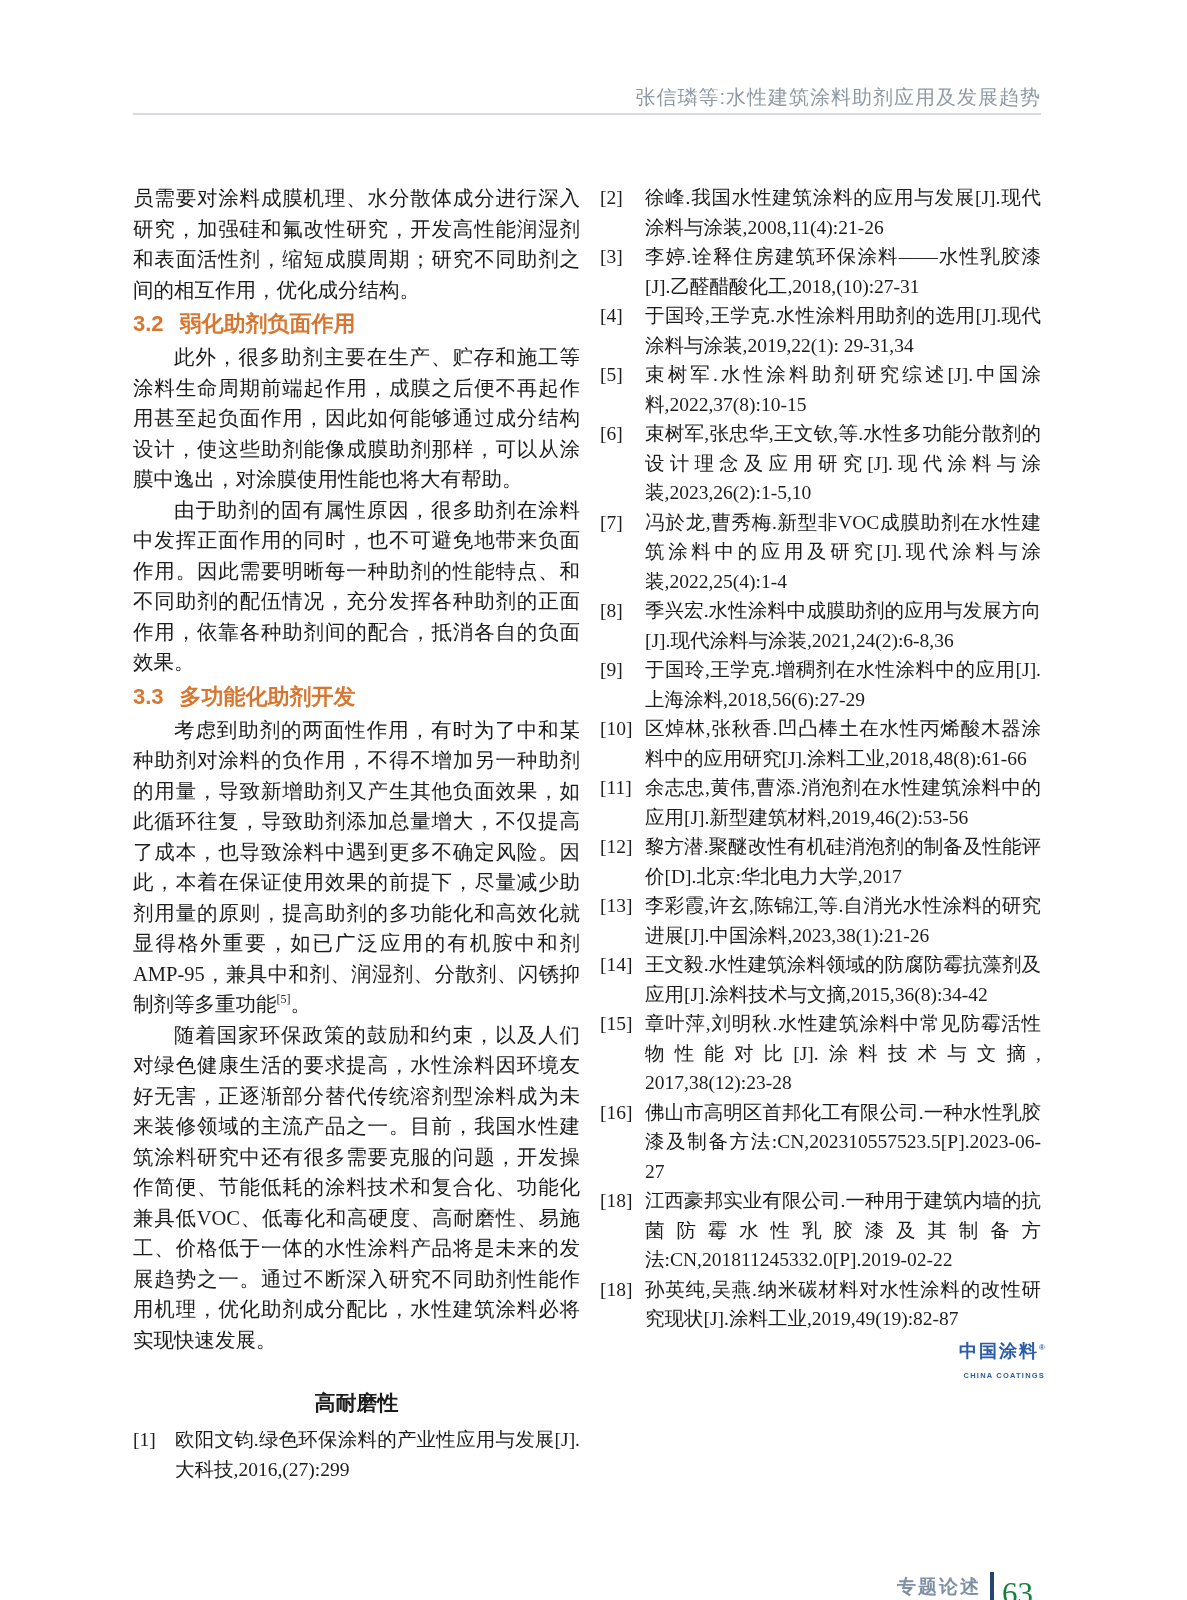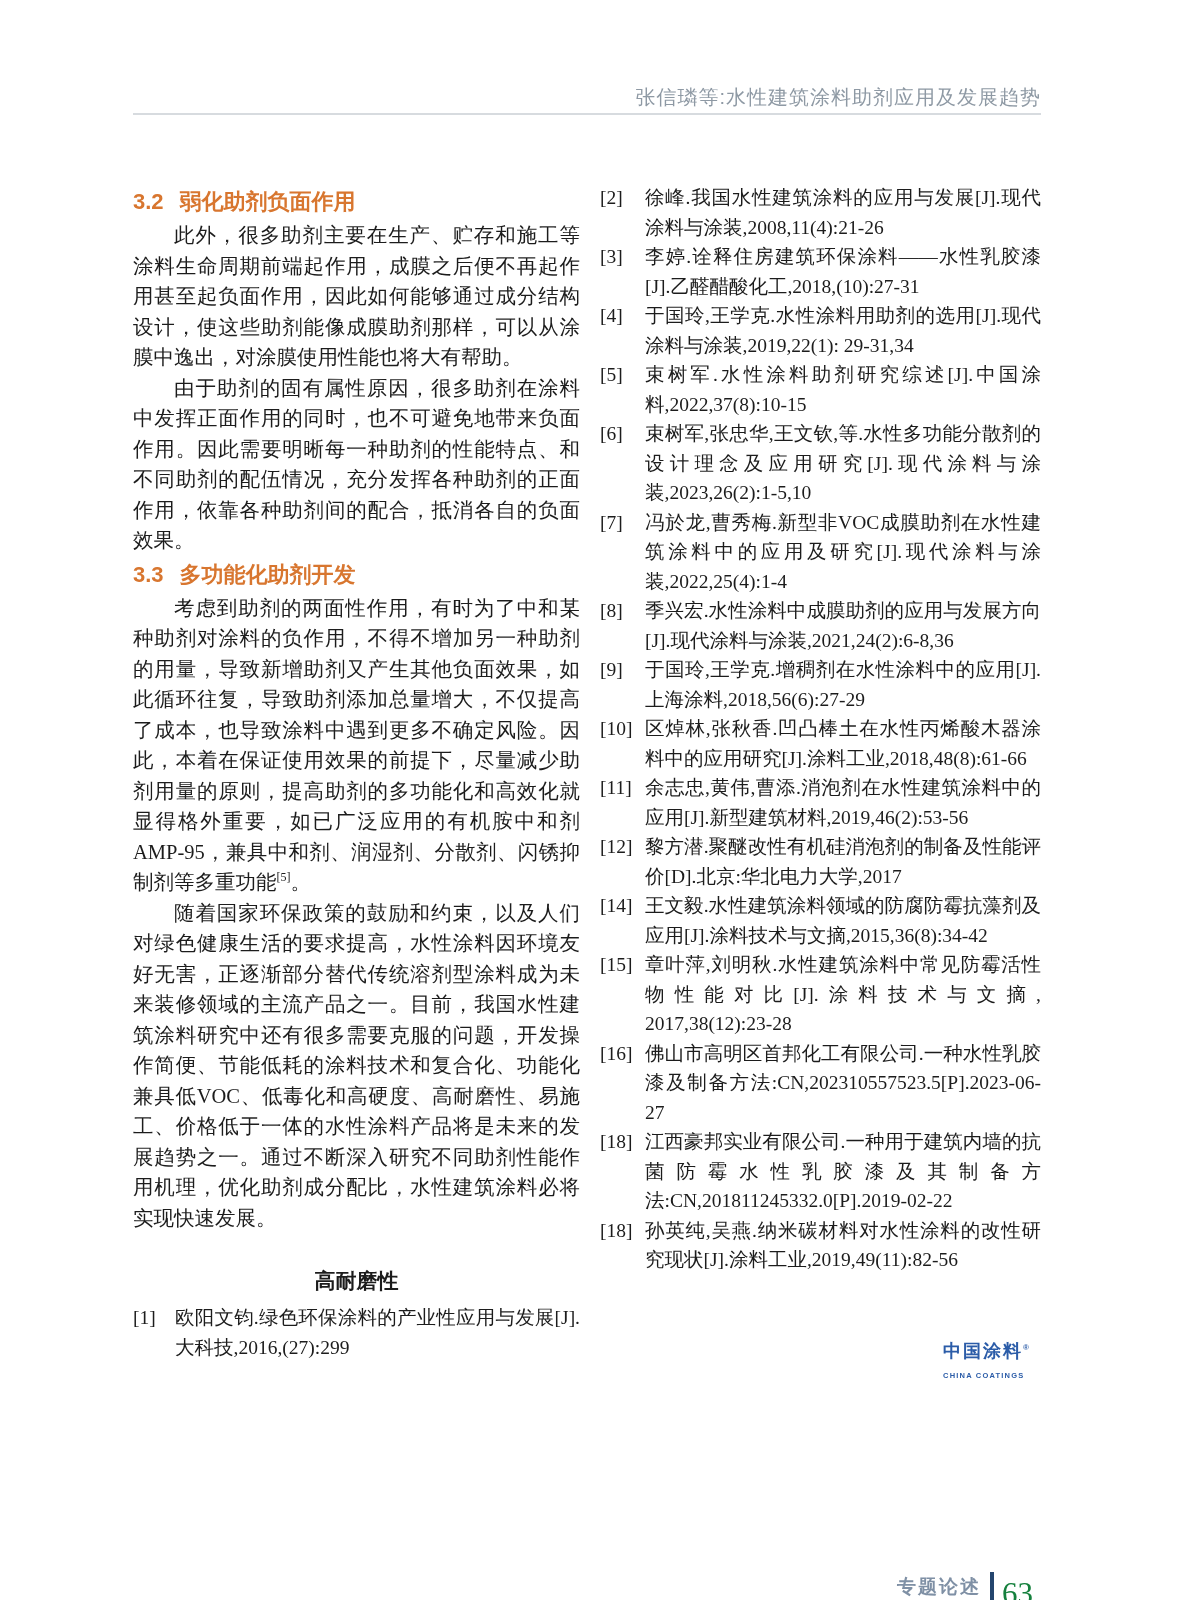--- a/index.html
+++ b/index.html
@@ -86,22 +86,22 @@
     line-height: 29.5px;
     text-align: justify;
   }
   .ref .ref-num  { flex: 0 0 45px; }
   .col-left .ref .ref-num { flex: 0 0 42px; }
   .ref .ref-text { flex: 1; }
   
   .logo {
     position: absolute;
     top: 1342px;
-    right: 136px;
-    text-align: left;
+    right: 120px;
+    text-align: right;
     font-family: "Liberation Sans", "DejaVu Sans", sans-serif;
     color: #2b5ca8;
     line-height: 1;
   }
   .logo .logo-cn {
     font-size: 18px;
     font-weight: bold;
     letter-spacing: 2px;
     white-space: nowrap;
   }
@@ -159,20 +159,21 @@
 <body>
 
 <div class="page">
 
   <div class="running-head">张信璘等:水性建筑涂料助剂应用及发展趋势</div>
   <div class="head-rule"></div>
 
   <div class="columns">
 
     <div class="col-left">
+      <p class="body">员需要对涂料成膜机理、水分散体成分进行深入研究，加强硅和氟改性研究，开发高性能润湿剂和表面活性剂，缩短成膜周期；研究不同助剂之间的相互作用，优化成分结构。</p>
 
       <h3 class="sec"><span class="sec-num">3.2</span><span>弱化助剂负面作用</span></h3>
 
       <p class="body indent">此外，很多助剂主要在生产、贮存和施工等涂料生命周期前端起作用，成膜之后便不再起作用甚至起负面作用，因此如何能够通过成分结构设计，使这些助剂能像成膜助剂那样，可以从涂膜中逸出，对涂膜使用性能也将大有帮助。</p>
       <p class="body indent">由于助剂的固有属性原因，很多助剂在涂料中发挥正面作用的同时，也不可避免地带来负面作用。因此需要明晰每一种助剂的性能特点、和不同助剂的配伍情况，充分发挥各种助剂的正面作用，依靠各种助剂间的配合，抵消各自的负面效果。</p>
 
       <h3 class="sec"><span class="sec-num">3.3</span><span>多功能化助剂开发</span></h3>
 
       <p class="body indent"><span>考虑到助剂的两面性作用，有时为了中和某种助剂对涂料的负作用，不得不增加另一种助剂的用量，导致新增助剂又产生其他负面效果，如此循环往复，导致助剂添加总量增大，不仅提高了成本，也导致涂料中遇到更多不确定风险。因此，本着在保证使用效果的前提下，尽量减少助剂用量的原则，提高助剂的多功能化和高效化就显得格外重要，如已广泛应用的有机胺中和剂AMP-95，兼具中和剂、润湿剂、分散剂、闪锈抑制剂等多重功能</span><sup class="cite">[5]</sup><span>。</span></p>
 
@@ -237,20 +238,24 @@
         <div class="ref">
           <span class="ref-num">[11]</span>
           <span class="ref-text">余志忠,黄伟,曹添.消泡剂在水性建筑涂料中的应用[J].新型建筑材料,2019,46(2):53-56</span>
         </div>
 
         <div class="ref">
           <span class="ref-num">[12]</span>
           <span class="ref-text">黎方潜.聚醚改性有机硅消泡剂的制备及性能评价[D].北京:华北电力大学,2017</span>
         </div>
 
+        <div class="ref">
+          <span class="ref-num">[13]</span>
+          <span class="ref-text">李彩霞,许玄,陈锦江,等.自消光水性涂料的研究进展[J].中国涂料,2023,38(1):21-26</span>
+        </div>
 
         <div class="ref">
           <span class="ref-num">[14]</span>
           <span class="ref-text">王文毅.水性建筑涂料领域的防腐防霉抗藻剂及应用[J].涂料技术与文摘,2015,36(8):34-42</span>
         </div>
 
         <div class="ref">
           <span class="ref-num">[15]</span>
           <span class="ref-text">章叶萍,刘明秋.水性建筑涂料中常见防霉活性物性能对比[J].涂料技术与文摘, 2017,38(12):23-28</span>
         </div>
@@ -260,21 +265,21 @@
           <span class="ref-text">佛山市高明区首邦化工有限公司.一种水性乳胶漆及制备方法:CN,202310557523.5[P].2023-06-27</span>
         </div>
 
         <div class="ref">
           <span class="ref-num">[18]</span>
           <span class="ref-text">江西豪邦实业有限公司.一种用于建筑内墙的抗菌防霉水性乳胶漆及其制备方法:CN,201811245332.0[P].2019-02-22</span>
         </div>
 
         <div class="ref">
           <span class="ref-num">[18]</span>
-          <span class="ref-text">孙英纯,吴燕.纳米碳材料对水性涂料的改性研究现状[J].涂料工业,2019,49(11):82-56</span>
+          <span class="ref-text">孙英纯,吴燕.纳米碳材料对水性涂料的改性研究现状[J].涂料工业,2019,49(19):82-87</span>
         </div>
       </div>
 
   </div>
 
   <div class="logo">
     <div class="logo-cn"><span>中国涂料</span><span class="logo-reg">®</span></div>
     <div class="logo-en">CHINA COATINGS</div>
   </div>
 

